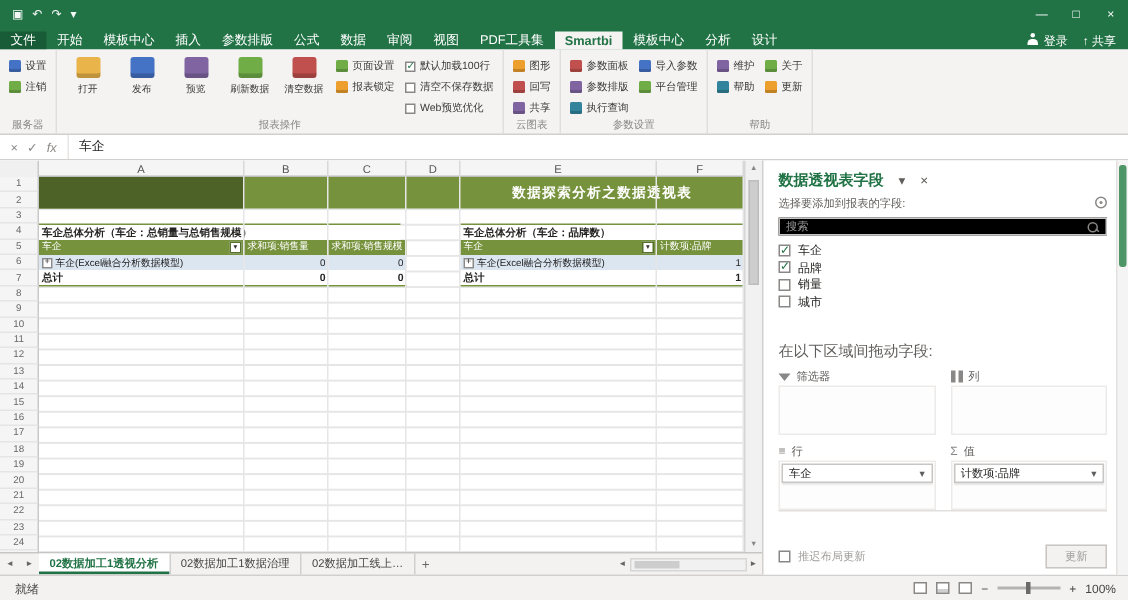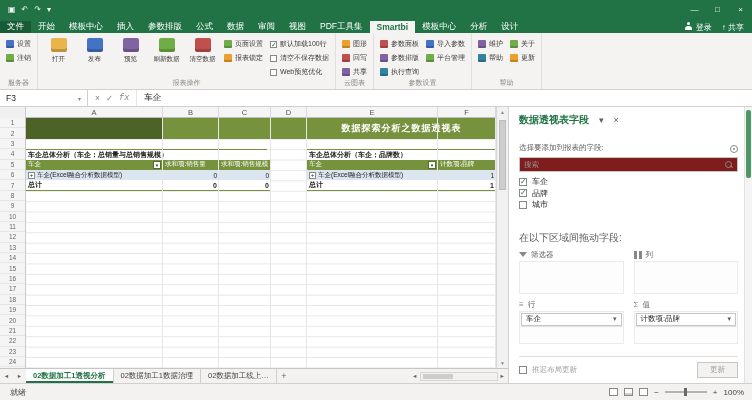--- a/index.html
+++ b/index.html
@@ -33,21 +33,21 @@
   .rlbl { font-size:6.5px; color:#3b3a39; white-space:nowrap; }
   .rcol { display:flex; flex-direction:column; gap:2px; padding-top:3px; }
   .rsmall { display:flex; align-items:center; gap:3px; font-size:7px; color:#3b3a39; height:12px; padding:0 2px; white-space:nowrap; }
   .sicon { width:8px; height:8px; border-radius:1px; flex:none; box-shadow:inset 0 -2px rgba(0,0,0,.18); }
   .rcb { width:7px; height:7px; border:1px solid #8a8886; background:#fff; flex:none; font-size:7px; line-height:5px; color:#217346; text-align:center; }
 
   
   .fbar { position:absolute; top:90px; left:0; right:0; height:17px; background:#fff; border-bottom:1px solid #d2d0ce; display:flex; align-items:stretch; font-size:8.5px; }
   .namebox { width:88px; border-right:1px solid #d2d0ce; display:flex; align-items:center; justify-content:space-between; padding:0 6px; background:#fff; }
   .fbtns { display:flex; align-items:center; gap:6px; padding:0 7px; color:#8a8886; border-right:1px solid #e8e6e4; }
-  .fx { font-style:italic; font-family:Liberation Mono, monospace; }
+  .fx { font-style:italic; font-family:Liberation Sans, sans-serif; }
   .fcontent { display:flex; align-items:center; padding:0 7px; }
 
   
   .sheet { position:absolute; top:107px; left:0; width:508px; height:261px; background:#fff; overflow:hidden; }
   .colhead { position:absolute; top:0; left:0; width:496px; height:11px; background:#f5f5f5; border-bottom:1px solid #bdbdbd; }
   .corner { position:absolute; left:0; top:0; width:26px; height:11px; background:#f0f0f0; border-right:1px solid #c9c9c9; }
   .colcell { position:absolute; top:0; height:11px; border-right:1px solid #d8d8d8; display:flex; align-items:center; justify-content:center; font-size:7.5px; color:#555; }
   .rowshead { position:absolute; top:11px; left:0; width:26px; height:250px; background:#f5f5f5; border-right:1px solid #c9c9c9; }
   .rownum { height:10.4px; display:flex; align-items:center; justify-content:center; font-size:6.5px; color:#666; border-bottom:1px solid #e5e5e5; }
   .gridbody { position:absolute; top:11px; left:26px; width:470px; height:250px; background-color:#fff;
@@ -89,40 +89,40 @@
   .vic { width:9px; height:8px; border:1px solid #8a8886; background:#fff; }
   .vic.b { background:linear-gradient(to bottom,#fff 60%,#cfcfcf 60%); }
   .ztrack { width:42px; height:2px; background:#b5b3b1; position:relative; }
   .zthumb { position:absolute; left:19px; top:-3px; width:3px; height:8px; background:#6a6a6a; }
 
   
   .pane { position:absolute; top:107px; left:508px; width:244px; height:276px; background:#fff; border-left:1px solid #d2d0ce; padding:6px 14px 5px 10px; display:flex; flex-direction:column; }
   .pane-title { display:flex; align-items:center; font-size:10px; font-weight:bold; color:#217346; }
   .pane-title .pm { margin-left:10px; color:#605e5c; font-weight:normal; font-size:9px; }
   .pane-title .pm:first-of-type { margin-left:auto; }
-  .pane-sub { margin-top:16px; font-size:7.5px; color:#605e5c; display:flex; align-items:flex-end; }
+  .pane-sub { margin-top:4px; font-size:7.5px; color:#605e5c; display:flex; align-items:flex-start; }
   .gear { margin-left:auto; width:8px; height:8px; border:1px solid #8a8886; border-radius:50%; position:relative; }
   .gear::after { content:""; position:absolute; left:2px; top:2px; width:2px; height:2px; background:#8a8886; border-radius:50%; }
-  .search { margin-top:4px; height:15px; border:1px solid #c8c6c4; background:#7f1d1d; display:flex; align-items:center; padding:0 4px; font-size:7.5px; color:#999; }
+  .search { margin-top:4px; height:15px; border:1px solid #c8c6c4; background:#000000; display:flex; align-items:center; padding:0 4px; font-size:7.5px; color:#999; }
   .mag { margin-left:auto; position:relative; width:9px; height:9px; }
   .mag::before { content:""; position:absolute; left:1px; top:1px; width:5px; height:5px; border:1px solid #8a8886; border-radius:50%; }
   .mag::after { content:""; position:absolute; left:6px; top:6px; width:3px; height:1px; background:#8a8886; transform:rotate(45deg); }
   .fieldlist { margin-top:4px; }
   .field { height:11.5px; display:flex; align-items:center; gap:5px; font-size:8px; color:#252423; }
   .cb { width:8px; height:8px; border:1px solid #8a8886; background:#fff; flex:none; font-size:8px; line-height:6px; color:#217346; text-align:center; }
   .draghint { margin-top:20px; font-size:10px; color:#605e5c; }
   .quad { margin-top:4px; display:grid; grid-template-columns:1fr 1fr; gap:5px 10px; }
   .area-h { display:flex; align-items:center; gap:4px; font-size:7.5px; color:#605e5c; height:12px; }
   .area-box { height:33px; background:#fdfdfd; border:1px solid #edebe9; padding:1px; }
   .ai-filter { width:0; height:0; border-left:4px solid transparent; border-right:4px solid transparent; border-top:5px solid #8a8886; }
   .ai-cols { width:8px; height:8px; border-left:3px solid #8a8886; border-right:3px solid #8a8886; }
   .ai-g { color:#8a8886; font-size:8px; line-height:8px; }
   .chip { height:13px; background:#fff; border:1px solid #c8c6c4; box-shadow:0 1px 1px rgba(0,0,0,.1); display:flex; align-items:center; justify-content:space-between; padding:0 4px; font-size:7.5px; margin-bottom:2px; }
   .chip .chev { color:#605e5c; font-size:7px; }
-  .defer { margin-top:auto; display:flex; align-items:center; gap:5px; font-size:7.5px; color:#a19f9d; border-top:1px solid #e1dfdd; padding-top:5px; }
+  .defer { margin-top:auto; display:flex; align-items:center; gap:5px; font-size:7.5px; color:#a19f9d; border-top:1px solid #e1dfdd; padding-top:22px; }
   .update-btn { margin-left:auto; border:1px solid #c8c6c4; background:#f3f2f1; color:#a19f9d; font-size:7.5px; padding:2px 12px; font-family:inherit; }
   .pane-scroll { position:absolute; right:0; top:107px; width:8px; height:276px; background:#f4f4f4; border-left:1px solid #e3e1df; }
   .pane-thumb { position:absolute; left:1px; top:3px; width:5px; height:68px; background:#4e9568; border-radius:2px; }
 </style>
 </head>
 <body>
 
 <div id="app">
 
   <div class="titlebar">
@@ -288,24 +288,20 @@
               <span class="sicon" style="background: rgb(237, 159, 45);"></span>
               <span>更新</span>
             </div>
           </div>
           <div class="glabel">帮助</div>
         </div>
       </div>
   </div>
 
   <div class="fbar">
-    <div class="namebox">
-      <span>F3</span>
-      <span style="color:#8a8886;font-size:6px;">▾</span>
-    </div>
     <div class="fbtns">
       <span>×</span>
       <span>✓</span>
       <span class="fx">fx</span>
     </div>
     <div class="fcontent">车企</div>
   </div>
 
   <div class="sheet">
     <div class="colhead" id="colhead">
@@ -451,20 +447,24 @@
         <div class="field">
           <span class="cb">✓</span>
           <span>车企</span>
         </div>
         <div class="field">
           <span class="cb">✓</span>
           <span>品牌</span>
         </div>
         <div class="field">
           <span class="cb"></span>
+          <span>销量</span>
+        </div>
+        <div class="field">
+          <span class="cb"></span>
           <span>城市</span>
         </div>
       </div>
     <div class="draghint">在以下区域间拖动字段:</div>
     <div class="quad">
       <div>
         <div class="area-h">
             <span class="ai-filter"></span>
             <span>筛选器</span>
           </div>

